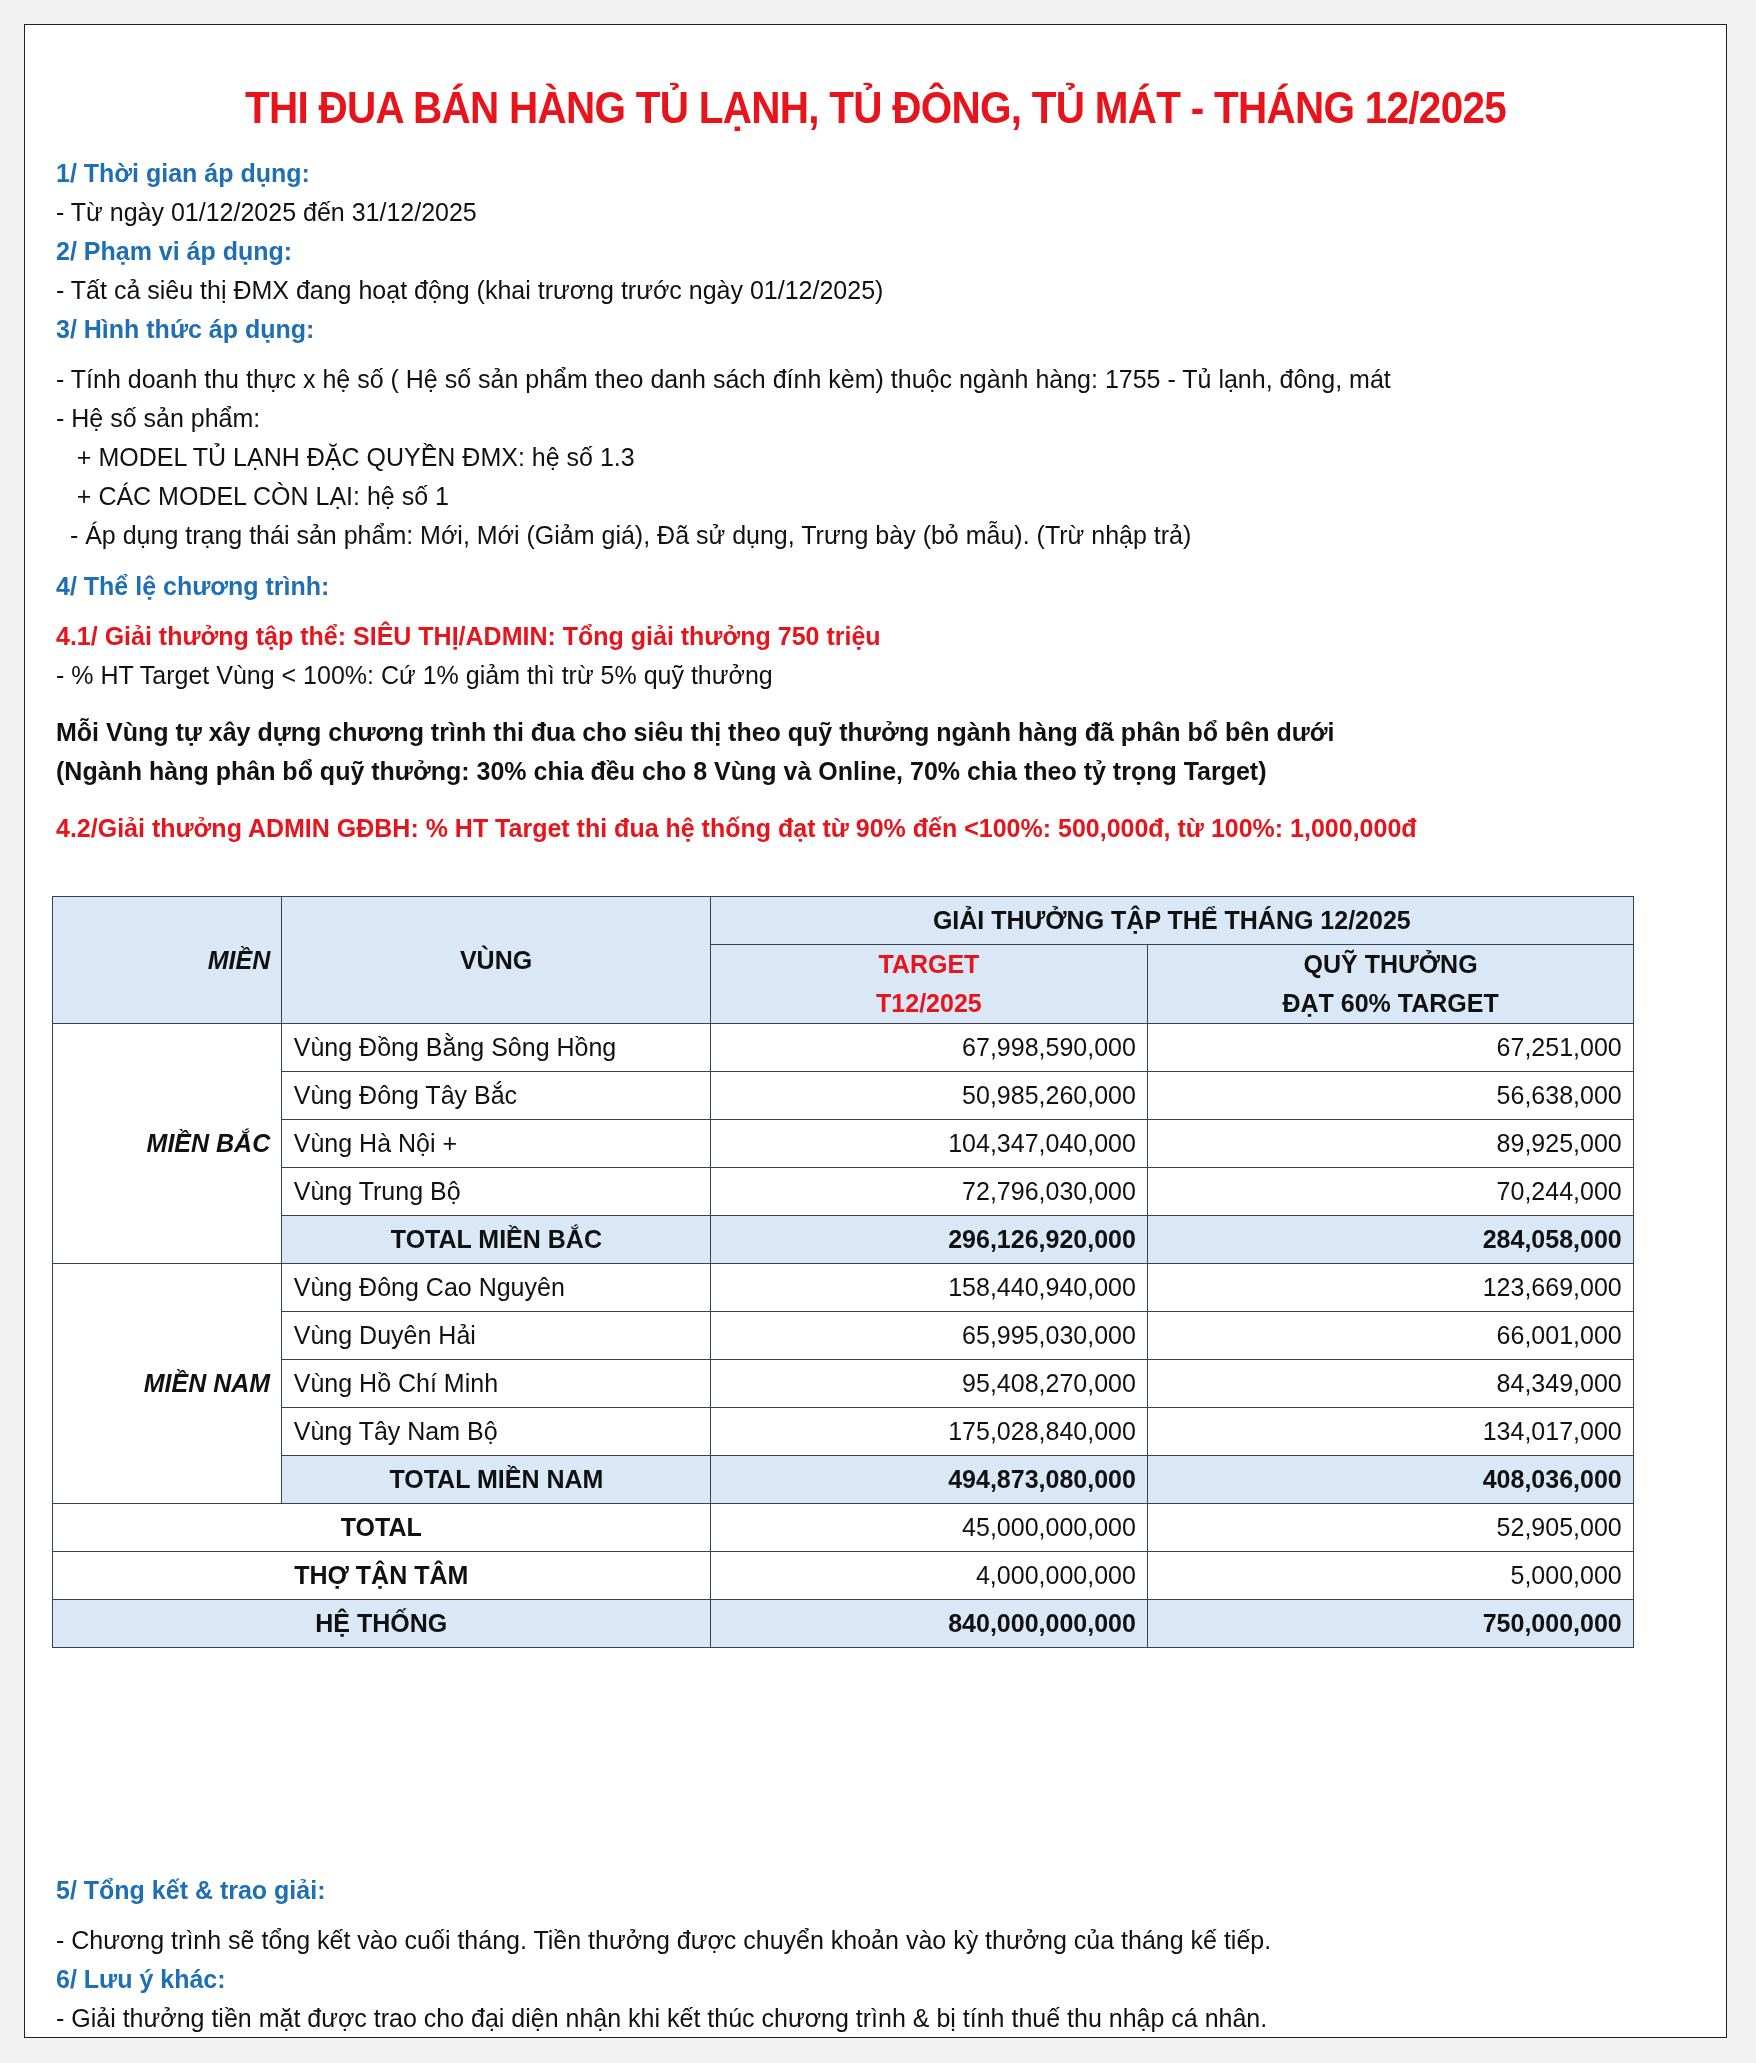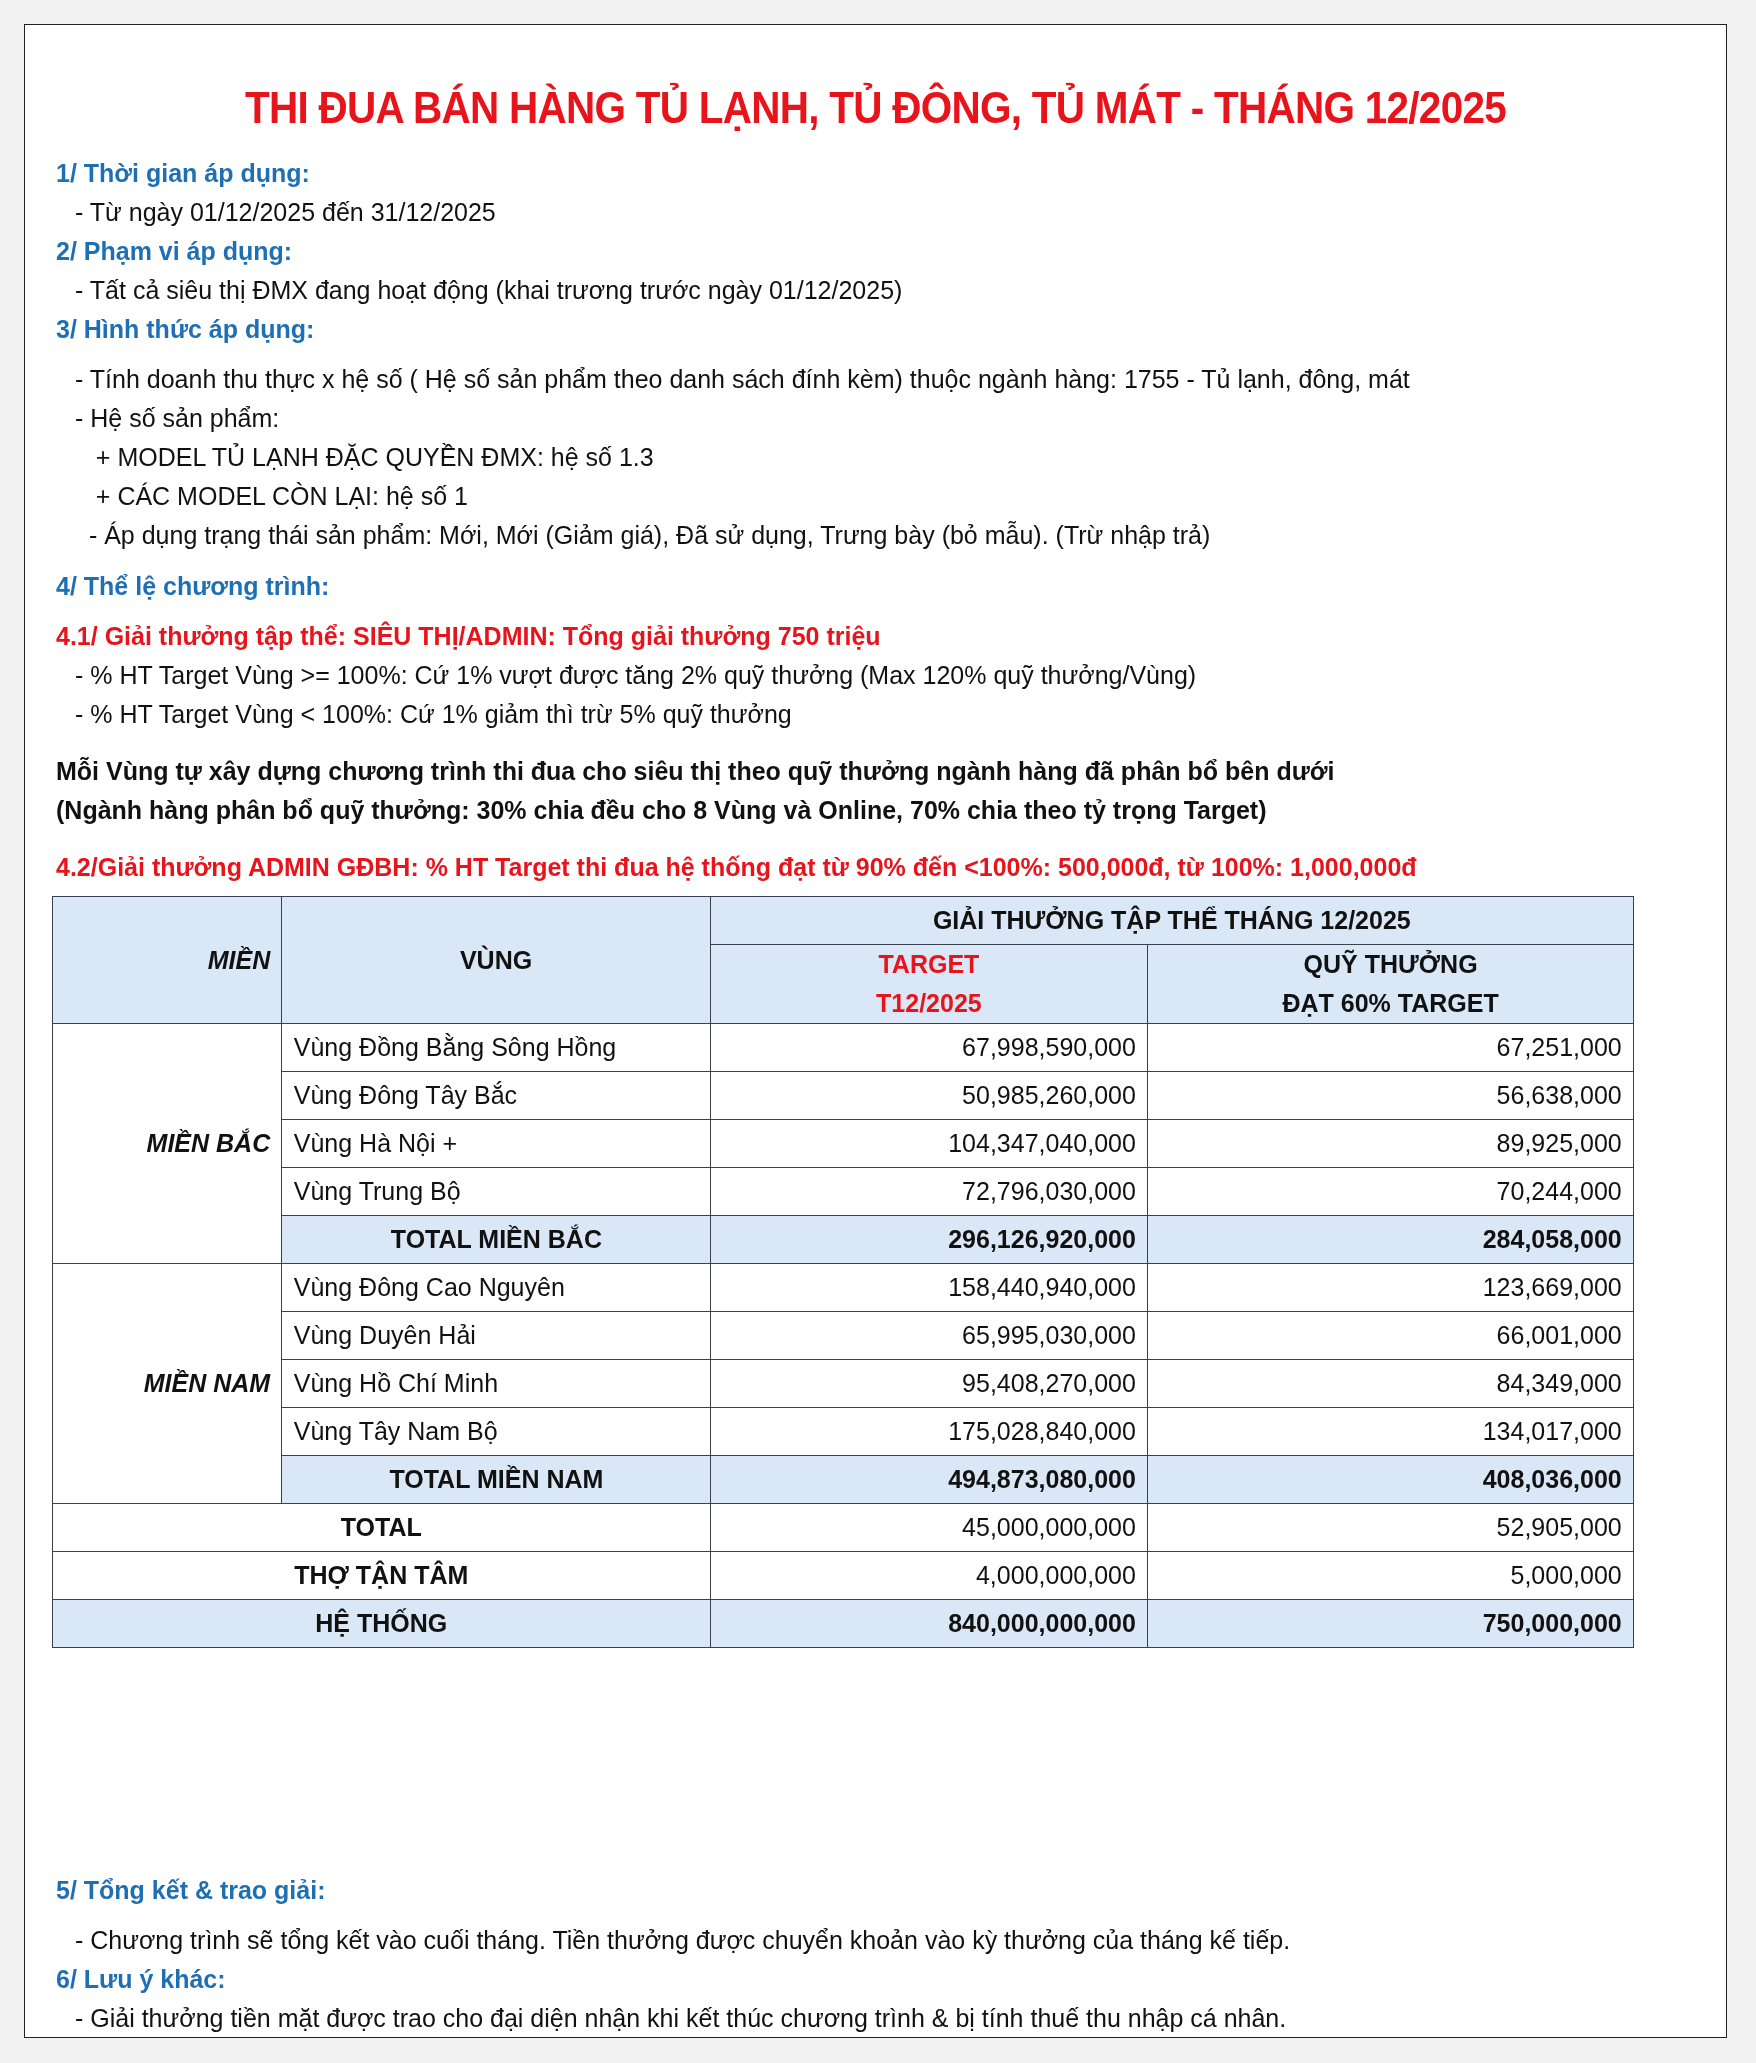--- a/index.html
+++ b/index.html
@@ -12,21 +12,21 @@
     position: absolute; left: 24px; top: 24px; width: 1703px; height: 2014px;
     background: #ffffff; border: 1.6px solid #222; box-sizing: border-box;
   }
   .title {
     position: absolute; left: 0; right: 0; top: 58px; text-align: center;
     color: #e8141c; font-weight: bold; font-size: 44px; letter-spacing: -0.8px;
     transform: scaleX(0.92);
   }
   .content { position: absolute; left: 31px; top: 129px; right: 32px; }
   .h { color: #1f6fb4; font-weight: bold; font-size: 25px; line-height: 39px; }
-  .p { font-size: 25px; line-height: 39px; color: #111; margin-left: 19px; }
+  .p { font-size: 25px; line-height: 39px; color: #111; }
   .red { color: #e8141c; font-weight: bold; font-size: 25px; line-height: 39px; }
   .b { font-weight: bold; font-size: 25px; line-height: 39px; }
   .gap-s { height: 11.3px; }
   .gap-m { height: 18px; }
 
   table.rewards {
     position: absolute; left: 27px; top: 871px; width: 1582px;
     border-collapse: collapse; font-size: 25px;
   }
   table.rewards td, table.rewards th {
@@ -61,21 +61,20 @@
     <div class="gap-s"></div>
     <div class="p">- Tính doanh thu thực x hệ số ( Hệ số sản phẩm theo danh sách đính kèm) thuộc ngành hàng: 1755 - Tủ lạnh, đông, mát</div>
     <div class="p">- Hệ số sản phẩm:</div>
     <div class="p" style="white-space:pre">   + MODEL TỦ LẠNH ĐẶC QUYỀN ĐMX: hệ số 1.3</div>
     <div class="p" style="white-space:pre">   + CÁC MODEL CÒN LẠI: hệ số 1</div>
     <div class="p" style="white-space:pre">  - Áp dụng trạng thái sản phẩm: Mới, Mới (Giảm giá), Đã sử dụng, Trưng bày (bỏ mẫu). (Trừ nhập trả)</div>
     <div class="gap-s"></div>
     <div class="h">4/ Thể lệ chương trình:</div>
     <div class="gap-s"></div>
     <div class="red">4.1/ Giải thưởng tập thể: SIÊU THỊ/ADMIN: Tổng giải thưởng 750 triệu</div>
-    <div class="p">- % HT Target Vùng &gt;= 100%: Cứ 1% vượt được tăng 2% quỹ thưởng (Max 120% quỹ thưởng/Vùng)</div>
     <div class="p">- % HT Target Vùng &lt; 100%: Cứ 1% giảm thì trừ 5% quỹ thưởng</div>
     <div class="gap-m"></div>
     <div class="b">Mỗi Vùng tự xây dựng chương trình thi đua cho siêu thị theo quỹ thưởng ngành hàng đã phân bổ bên dưới</div>
     <div class="b">(Ngành hàng phân bổ quỹ thưởng: 30% chia đều cho 8 Vùng và Online, 70% chia theo tỷ trọng Target)</div>
     <div class="gap-m"></div>
     <div class="red">4.2/Giải thưởng ADMIN GĐBH: % HT Target thi đua hệ thống đạt từ 90% đến &lt;100%: 500,000đ, từ 100%: 1,000,000đ</div>
   </div>
 
   <table class="rewards">
     <tbody>

